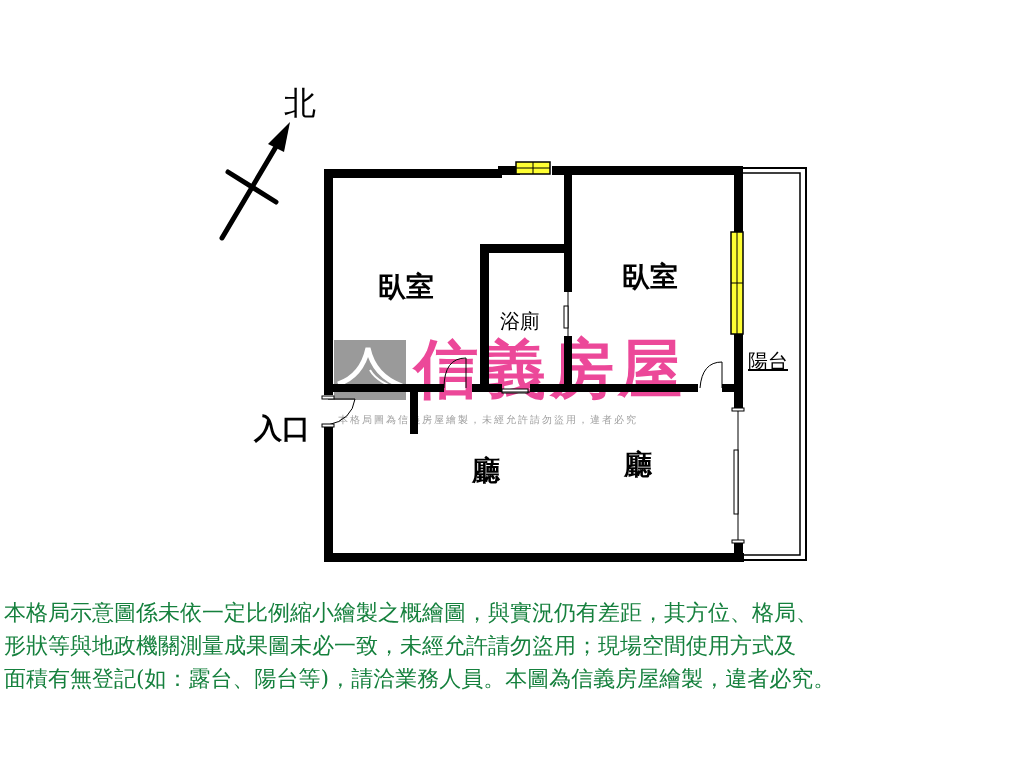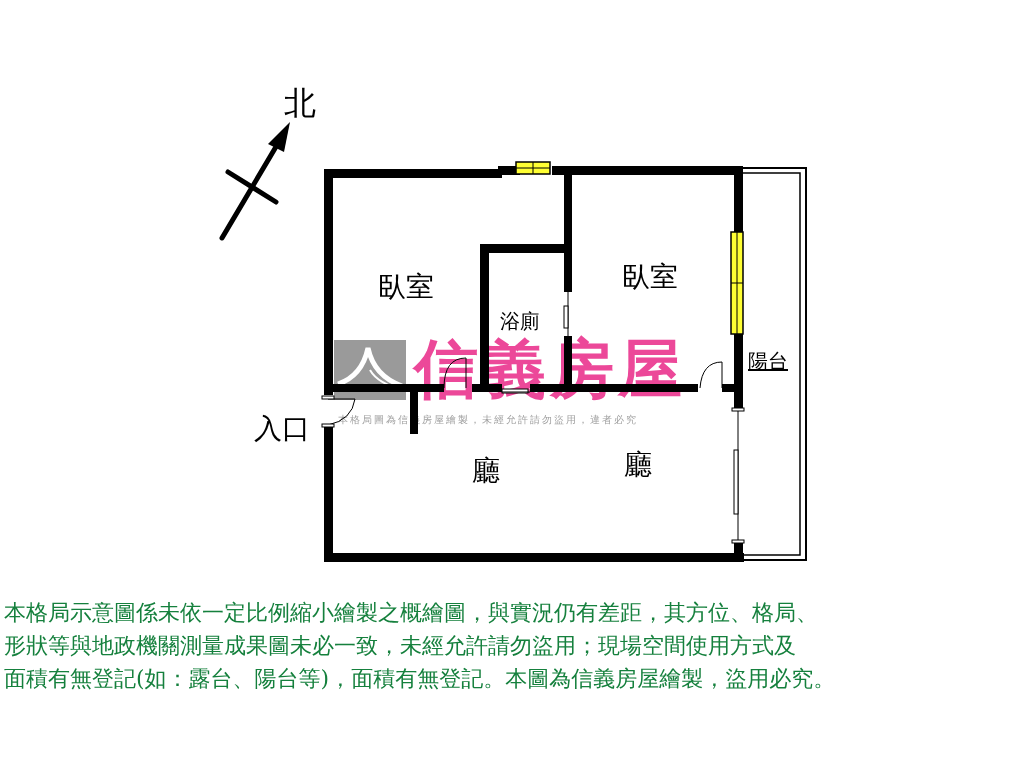--- a/index.html
+++ b/index.html
@@ -1,19 +1,19 @@
 <!DOCTYPE html>
 <html><head>
 <meta charset="utf-8">
 <style>
   html, body { margin:0; padding:0; background:#ffffff; }
   body { width:1024px; height:768px; position:relative; overflow:hidden; font-family:"DejaVu Sans", sans-serif; }
   #plan { position:absolute; left:0; top:0; }
   .lbl { position:absolute; color:#000; font-family:"DejaVu Serif", serif; white-space:nowrap; }
-  .room-lg { font-size:28px; }
+  .room-lg { font-size:28px;font-weight:bold; }
   .room-md { font-size:20px; }
   .north { font-size:32px; }
   .wm-text { position:absolute; color:#ec4899; font-size:64px; font-family:"DejaVu Sans", sans-serif; letter-spacing:4px; white-space:nowrap; font-weight:bold; }
   .wm-small { position:absolute; color:#a0a0a0; font-size:10px; letter-spacing:2px; white-space:nowrap; }
   .disclaimer { position:absolute; left:4px; top:596px; width:1020px; font-size:22px; line-height:33px; font-family:"DejaVu Serif", serif; color:#15803d; }
   .disclaimer div { white-space:nowrap; }
 </style>
 </head>
 <body>
 
@@ -109,14 +109,14 @@
 <div class="lbl room-lg" style="left:622px;top:258px;">臥室</div>
 <div class="lbl room-md" style="left:500px;top:308px;">浴廁</div>
 <div class="lbl room-lg" style="left:472px;top:452px;">廳</div>
 <div class="lbl room-lg" style="left:624px;top:446px;">廳</div>
 <div class="lbl room-md" style="left:748px;top:348px;text-decoration:underline;">陽台</div>
 <div class="lbl room-lg" style="left:254px;top:410px;">入口</div>
 
 <div class="disclaimer">
   <div>本格局示意圖係未依一定比例縮小繪製之概繪圖，與實況仍有差距，其方位、格局、</div>
   <div>形狀等與地政機關測量成果圖未必一致，未經允許請勿盜用；現場空間使用方式及</div>
-  <div>面積有無登記(如：露台、陽台等)，面積有無登記。本圖為信義房屋繪製，盜用必究。</div>
+  <div>面積有無登記(如：露台、陽台等)，請洽業務人員。本圖為信義房屋繪製，違者必究。</div>
 </div>
 
 </body></html>

